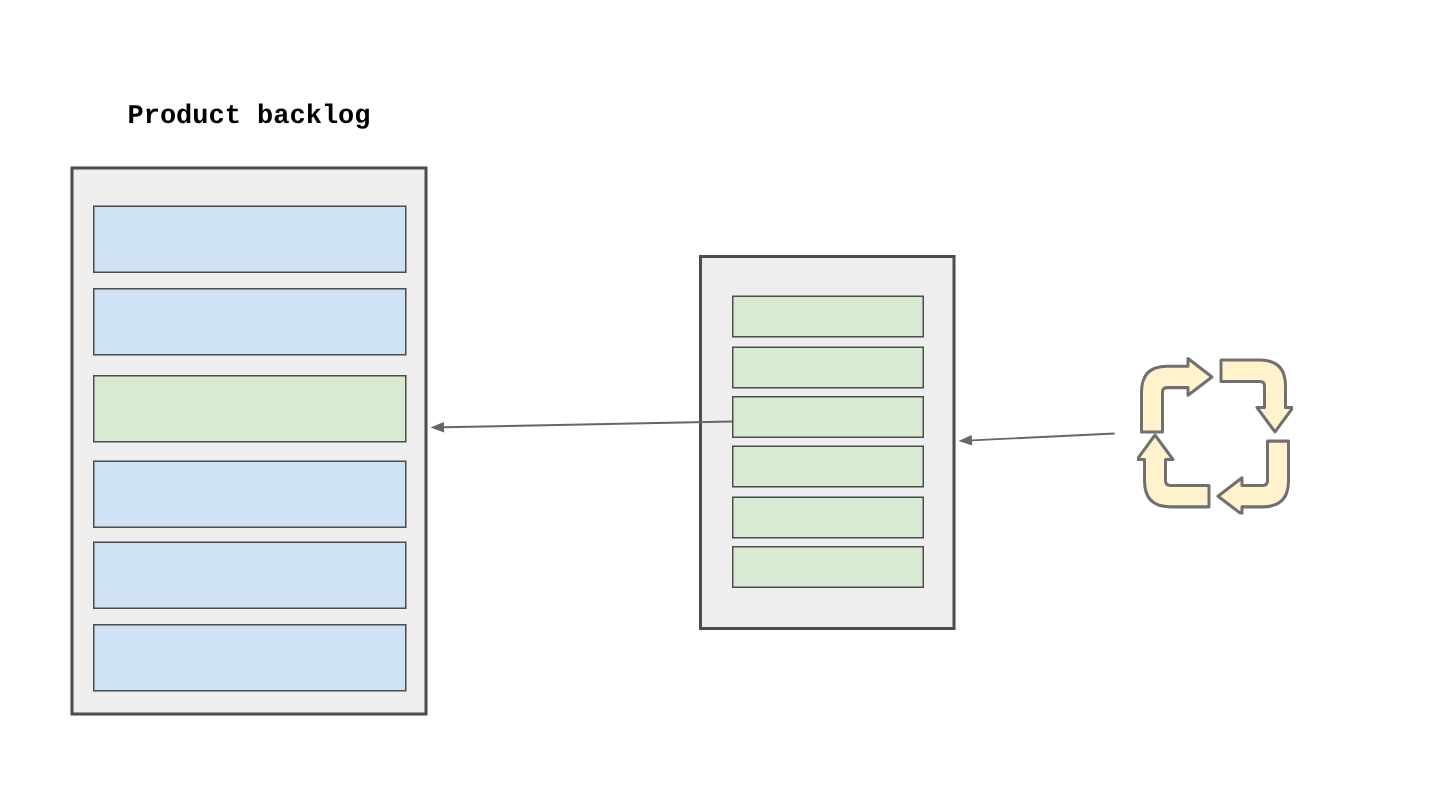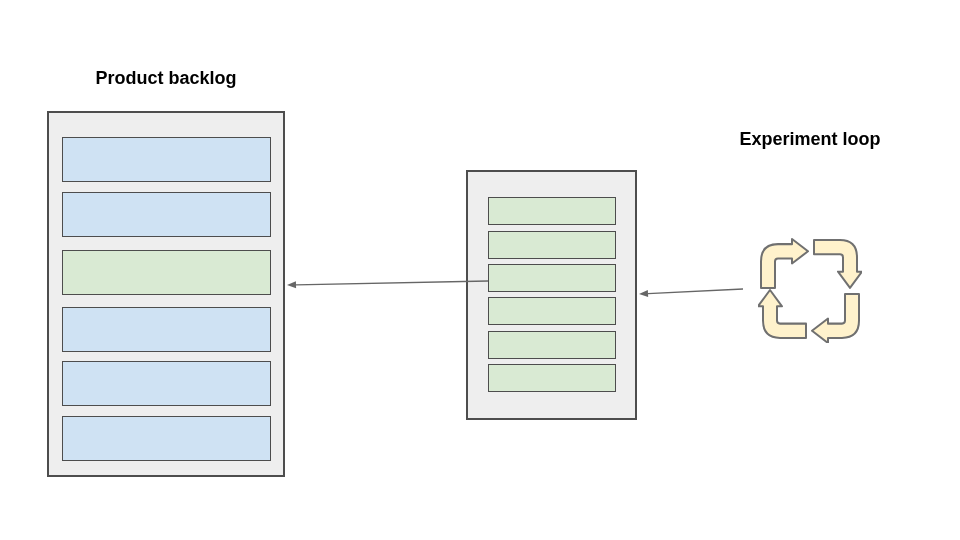--- a/index.html
+++ b/index.html
@@ -1,18 +1,18 @@
 <!DOCTYPE html>
 <html><head>
 <meta charset="utf-8">
 <style>
   html,body{margin:0;padding:0;background:#ffffff;}
   .canvas{
     position:relative;width:960px;height:540px;background:#ffffff;
-    font-family:Liberation Sans, sans-serif;overflow:hidden;
+    font-family:Liberation Mono, monospace;overflow:hidden;
   }
   .title{
     position:absolute;font-size:18px;font-weight:bold;color:#000;
     text-align:center;line-height:21px;
   }
   .product-title{left:47px;top:68px;width:238px;}
   .ideas-title{left:456px;top:114px;width:191px;}
   .loop-title{left:717px;top:129px;width:186px;}
   .container{
     position:absolute;box-sizing:border-box;border:2px solid #4d4d4d;
@@ -58,21 +58,20 @@
 
   <div class="container ideas-container" style="background: rgb(238, 238, 238); border-color: rgb(77, 77, 77);">
       <div class="backlog-row i-row" style="background: rgb(217, 234, 211); border-color: rgb(77, 77, 77);"></div>
       <div class="backlog-row i-row" style="background: rgb(217, 234, 211); border-color: rgb(77, 77, 77);"></div>
       <div class="backlog-row i-row" style="background: rgb(217, 234, 211); border-color: rgb(77, 77, 77);"></div>
       <div class="backlog-row i-row" style="background: rgb(217, 234, 211); border-color: rgb(77, 77, 77);"></div>
       <div class="backlog-row i-row" style="background: rgb(217, 234, 211); border-color: rgb(77, 77, 77);"></div>
       <div class="backlog-row i-row" style="background: rgb(217, 234, 211); border-color: rgb(77, 77, 77);"></div>
     </div>
 
-  <div class="title loop-title">Experiment loop</div>
 
   <svg class="loop-icon" viewBox="0 0 104 104" preserveAspectRatio="none">
     <defs>
       <path id="bent-arrow" d="M 3,48 L 3,22 Q 3,5 20,5 L 34,5 L 34,0 L 50,12 L 34,24 L 34,19 L 20,19 Q 17,19 17,22 L 17,48 Z"></path>
     </defs>
     <use href="#bent-arrow" class="bent" stroke-width="2" stroke-linejoin="round" transform="translate(0,2)" fill="#fff2cc" stroke="#707070"></use>
     <use href="#bent-arrow" class="bent" stroke-width="2" stroke-linejoin="round" transform="translate(104,0) rotate(90)" fill="#fff2cc" stroke="#707070"></use>
     <use href="#bent-arrow" class="bent" stroke-width="2" stroke-linejoin="round" transform="translate(104,104) rotate(180)" fill="#fff2cc" stroke="#707070"></use>
     <use href="#bent-arrow" class="bent" stroke-width="2" stroke-linejoin="round" transform="translate(0,102) rotate(270)" fill="#fff2cc" stroke="#707070"></use>
   </svg>

